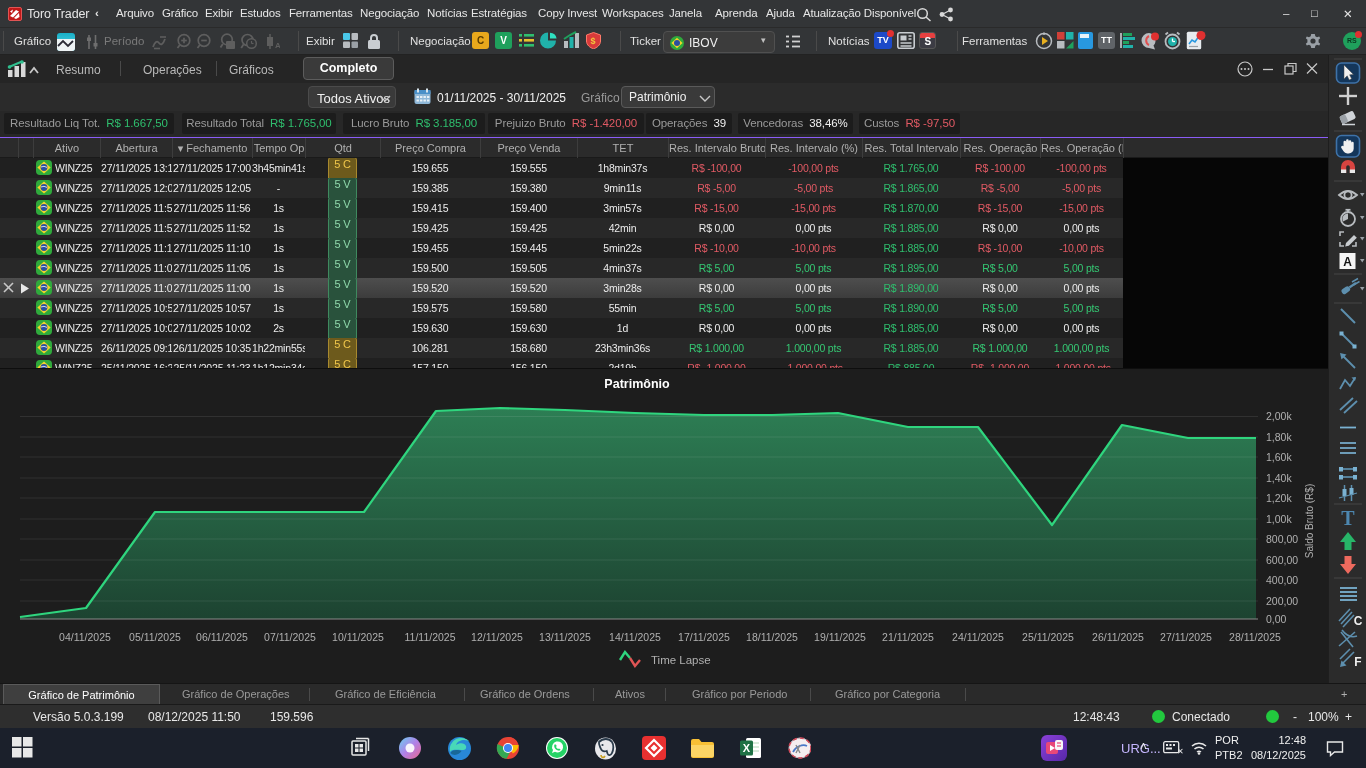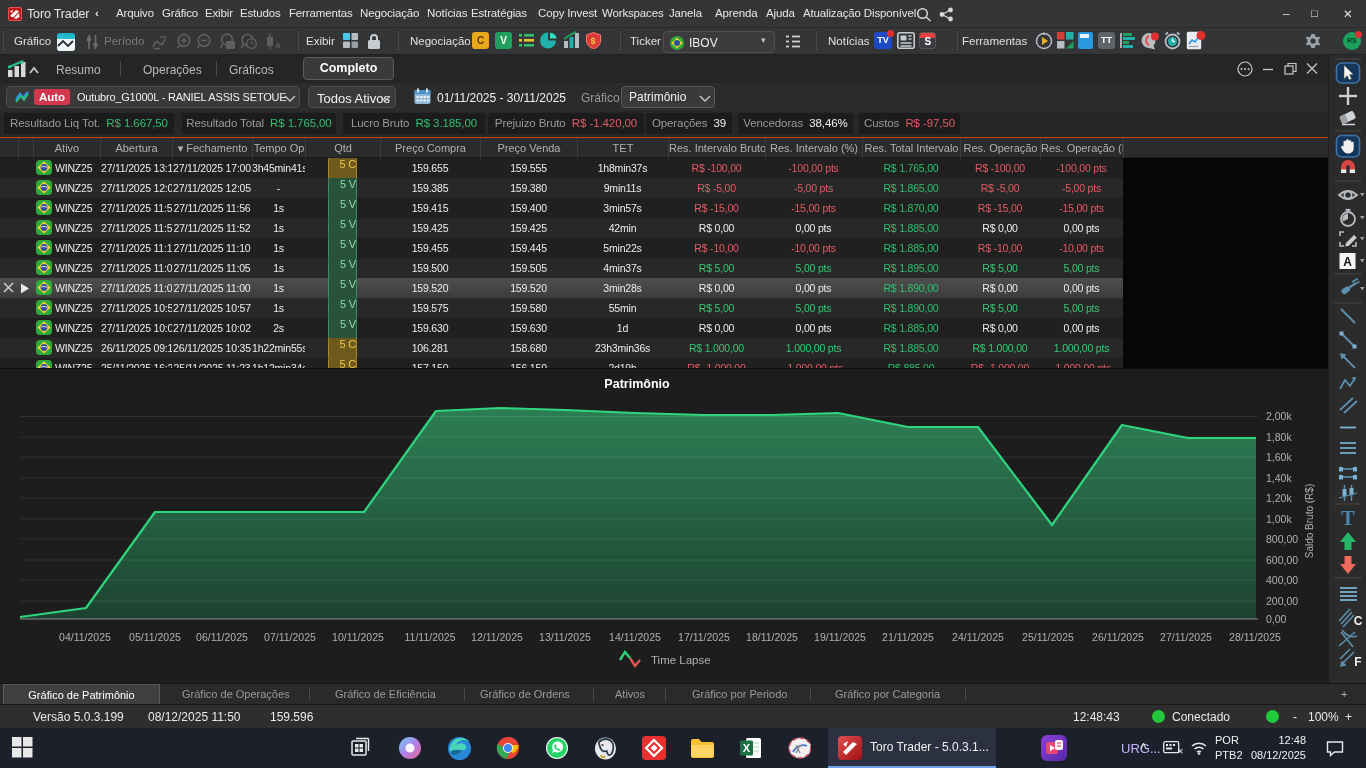--- a/index.html
+++ b/index.html
@@ -14,21 +14,21 @@
 #logo svg { display:block; }
 
 
 #toolbar { position:absolute; left:0; top:28px; width:1366px; height:27px; background:#333537; border-bottom:1px solid #222; }
 #toolbar .lbl { position:absolute; top:7px; font-size:11.5px; color:#e0e0e0; white-space:nowrap; }
 #toolbar .lblg { position:absolute; top:7px; font-size:11.5px; color:#7a7a7a; white-space:nowrap; }
 #toolbar .vsep { position:absolute; top:3px; width:1px; height:20px; background:#4a4a4a; }
 .ticon { position:absolute; top:4px; width:17px; height:17px; border-radius:3px; font-size:10px; font-weight:bold; text-align:center; line-height:17px; }
 
 
-#panel { position:absolute; left:0; top:55px; width:1328px; height:628px; background:#c2410c; }
+#panel { position:absolute; left:0; top:55px; width:1328px; height:628px; background:#8b5cf6; }
 #tabrow { position:absolute; left:0; top:0; width:1328px; height:28px; background:#252525; }
 #tabrow .tab { position:absolute; top:8px; font-size:12px; color:#b8b8b8; }
 #tabrow .pipe { position:absolute; top:6px; width:1px; height:15px; background:#4a4a4a; }
 #completo { position:absolute; left:303px; top:2px; width:91px; height:23px; background:#3a3a3a; border:1px solid #5c5c5c; border-radius:4px; color:#fff; font-weight:bold; font-size:12.5px; text-align:center; line-height:21px; }
 
 #filterrow { position:absolute; left:0; top:28px; width:1328px; height:28px; background:#2b2b2b; }
 .drop { position:absolute; top:3px; height:22px; background:#3a3a3a; border:1px solid #4b4b4b; border-radius:4px; color:#f0f0f0; font-size:12px; }
 #filterrow .txt { position:absolute; top:8px; font-size:12px; color:#f0f0f0; white-space:nowrap; }
 #filterrow .gry { color:#9a9a9a; }
 
@@ -46,21 +46,21 @@
 #blackarea { position:absolute; left:1123px; top:103px; width:205px; height:210px; background:#060606; }
 .row { position:relative; width:1123px; height:20px; }
 .row.odd { background:#202020; }
 .row.even { background:#282828; }
 .row.sel { background:linear-gradient(#4e4e4e,#3c3c3c); }
 .cell { position:absolute; top:0; height:20px; font-size:10.5px; letter-spacing:-0.2px; color:#ececec; line-height:20px; white-space:nowrap; overflow:hidden; text-align:center; }
 .cell.lft { text-align:left; }
 .neg { color:#e25a64; }
 .pos { color:#35c873; }
 .grn { color:#2fbf6e; }
-.badge { display:inline-block; width:29px; height:28px; border-radius:4px; font-size:11px; line-height:15px; text-align:right; vertical-align:middle; margin-top:-2px; }
+.badge { display:inline-block; width:29px; height:28px; border-radius:4px; font-size:11px; line-height:15px; text-align:center; vertical-align:middle; margin-top:-2px; }
 .bC { background:#6d5a1c; border:1px solid #a8892e; color:#f0c64a; }
 .bV { background:#29523c; border:1px solid #3f8a5f; color:#8fd9ab; }
 
 
 #chart { position:absolute; left:0; top:313px; width:1328px; height:315px; background:#1d1d1d; border-top:1px solid #0e0e0e; }
 
 
 #btabs { position:absolute; left:0; top:683px; width:1366px; height:21px; background:#2a2a2a; border-top:1px solid #151515; }
 #btabs .bt { position:absolute; top:4px; font-size:11px; color:#9a9a9a; white-space:nowrap; }
 #btabs .pipe { position:absolute; top:4px; width:1px; height:13px; background:#4a4a4a; }
@@ -339,31 +339,20 @@
             <rect x="2" y="5" width="8" height="8" fill="none" stroke="#c8c8c8" stroke-width="1.2"></rect>
             <path d="M5 5 V2.5 H13 V10.5 H10" fill="none" stroke="#c8c8c8" stroke-width="1.2"></path>
           </svg>
     <svg class="abs" style="left:1305px; top:6px;" width="14" height="16">
             <line x1="2" y1="2.5" x2="12" y2="12.5" stroke="#c8c8c8" stroke-width="1.3"></line>
             <line x1="12" y1="2.5" x2="2" y2="12.5" stroke="#c8c8c8" stroke-width="1.3"></line>
           </svg>
   </div>
       </div>
   <div id="filterrow">
-    <div class="drop" style="left:6px; width:294px;">
-      <svg class="abs" style="left:7px; top:3px;" width="16" height="15">
-            <polyline points="2,10 6,4 9,8 14,2" stroke="#2898e0" stroke-width="2.4" fill="none"></polyline>
-            <polyline points="2,12 7,6 10,10 14,4" stroke="#2fbf6e" stroke-width="1.6" fill="none"></polyline>
-          </svg>
-      <div class="abs" style="left:27px; top:2px; width:36px; height:16px; background:#d2374e; border-radius:3px; color:#fff; font-weight:bold; font-size:11.5px; text-align:center; line-height:16px;">Auto</div>
-      <span class="abs" style="left:70px; top:4px; font-size:11px; letter-spacing:-0.2px; color:#f0f0f0; white-space:nowrap;">Outubro_G1000L - RANIEL ASSIS SETOUE</span>
-      <svg class="abs" style="left:277px; top:8px;" width="12" height="7">
-            <polyline points="1,1 6,6 11,1" fill="none" stroke="#c8c8c8" stroke-width="1.4"></polyline>
-          </svg>
-    </div>
     <div class="drop" style="left:308px; width:88px;">
       <span class="abs" style="left:8px; top:4px; font-size:13px; color:#f0f0f0; white-space:nowrap;">Todos Ativos</span>
       <svg class="abs" style="left:70px; top:8px;" width="12" height="7">
             <polyline points="1,1 6,6 11,1" fill="none" stroke="#c8c8c8" stroke-width="1.4"></polyline>
           </svg>
     </div>
     <svg class="abs" style="left:414px; top:5px;" width="17" height="17">
           <rect x="0.5" y="2" width="16" height="14" rx="2" fill="#8fb8d8"></rect>
           <rect x="0.5" y="2" width="16" height="4" fill="#4a90c8"></rect>
           <rect x="3" y="0.5" width="2" height="4" fill="#d8e4ec"></rect>
@@ -926,27 +915,20 @@
         </g>
         <rect x="1" y="4.5" width="13" height="15" rx="1.5" fill="#1e7145"></rect>
         <text x="7.5" y="16" font-size="11" font-weight="bold" fill="#fff" text-anchor="middle">X</text>
       </svg>
   <svg class="abs tk" style="left:787px;" width="26" height="25">
         <ellipse cx="13" cy="12" rx="11" ry="10" fill="#f4eef0" stroke="#c8b8c0" stroke-width="1"></ellipse>
         <ellipse cx="13" cy="12" rx="11" ry="10" fill="none" stroke="#d04858" stroke-width="1.6" stroke-dasharray="4 3"></ellipse>
         <path d="M6 16 c3-6 10-8 14-6" stroke="#4878c8" stroke-width="1.8" fill="none"></path>
         <path d="M9 9 l4 8 M13 9 l-4 8" stroke="#888" stroke-width="1.4"></path>
       </svg>
-  <div id="toroapp">
-    <div class="abs" style="left:10px; top:8px; width:24px; height:24px; background:linear-gradient(135deg,#e05050,#a01010); border-radius:4px;"><svg width="24" height="24">
-            <path d="M5 16 L15 6 L19 8 L8 19 Z" fill="#fff"></path>
-            <path d="M5 8 L10 5 L8 11 Z" fill="#fff"></path>
-          </svg></div>
-    <span class="abs" style="left:42px; top:12px; font-size:12px; color:#f0f0f0; white-space:nowrap;">Toro Trader - 5.0.3.1...</span>
-  </div>
   <div class="abs" style="left:1041px; top:7px; width:26px; height:26px; background:linear-gradient(135deg,#8a40d8,#5828a8); border-radius:6px;"><svg width="26" height="26">
           <rect x="5" y="7" width="12" height="12" rx="2" fill="#e84878"></rect>
           <polygon points="9,10 14,13 9,16" fill="#fff"></polygon>
           <rect x="14" y="5" width="8" height="10" rx="2" fill="#f8f8f8"></rect>
           <g stroke="#e84878" stroke-width="1.2">
             <line x1="16" y1="8" x2="20" y2="8"></line>
             <line x1="16" y1="11" x2="20" y2="11"></line>
           </g>
         </svg></div>
   <span class="abs" style="left:1073px; top:13px; color:#c4b5fd; font-size:13px;margin-left:48px;">URG...</span>

